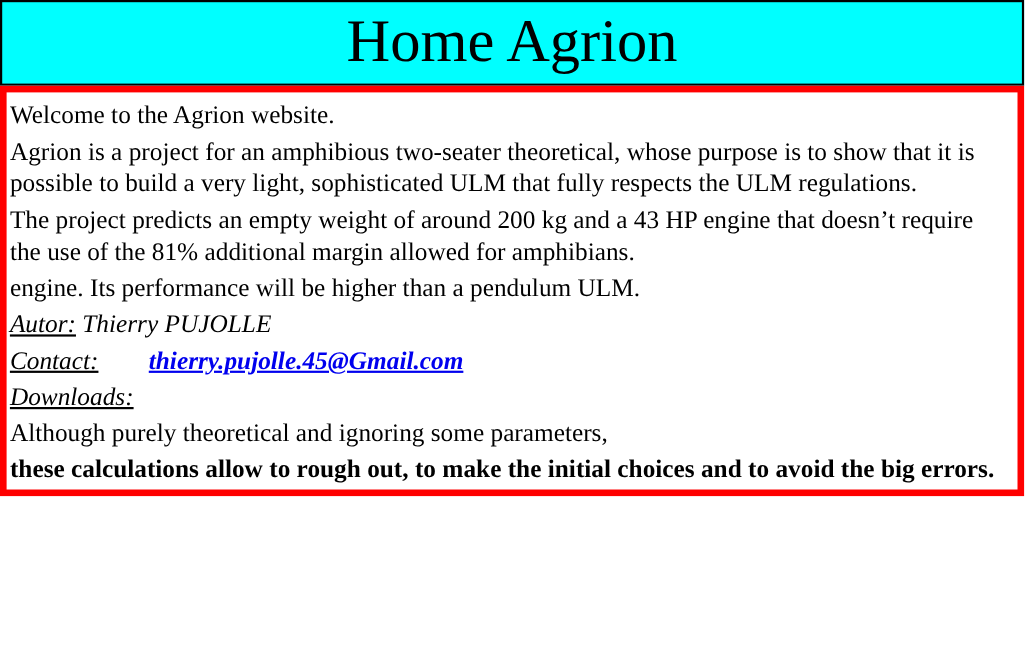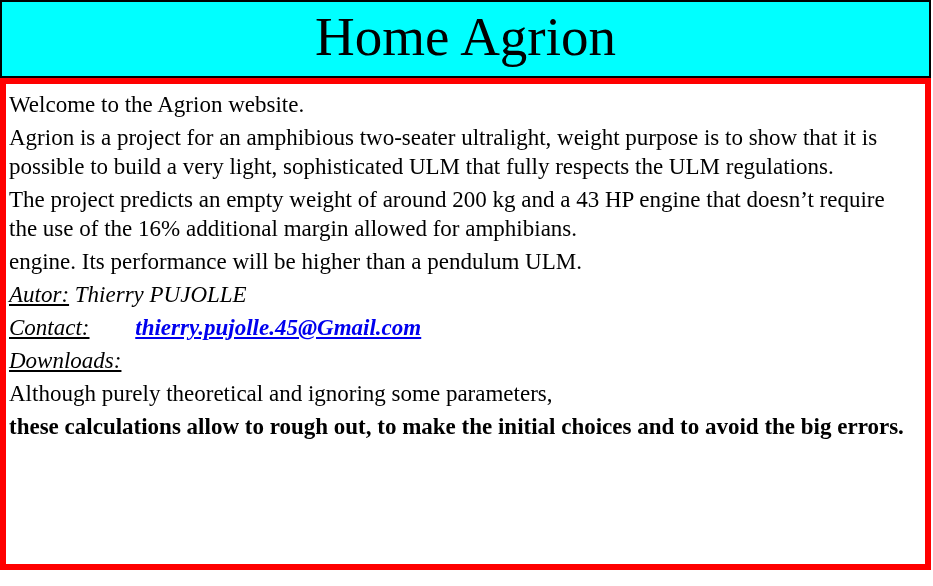--- a/index.html
+++ b/index.html
@@ -29,21 +29,21 @@
     justify-content: center;
   }
   .title {
     font-size: 55px;
     font-weight: normal;
     line-height: 1;
     padding-bottom: 6px;
     white-space: nowrap;
   }
   .content {
-    height: 492px;
+    height: 373px;
     margin-right: 2px;
     border: 6px solid var(--content-border);
     background: var(--page-bg);
     padding: 6px 6px 0 3px;
     font-size: 23px;
     overflow: hidden;
   }
   .para { margin: 0 0 4px 0; }
   .para:last-child { margin-bottom: 0; font-weight: bold; }
   .line {
@@ -68,26 +68,26 @@
 
 <div class="header">
   <div class="title">Home Agrion</div>
 </div>
 
 <div class="content" id="content-panel">
     <div class="para">
       <div class="line"><span class="seg-normal">Welcome to the Agrion website.</span></div>
     </div>
     <div class="para">
-      <div class="line"><span class="seg-normal">Agrion is a project for an amphibious two-seater ultralight, weight purpose is to show that it is</span></div>
+      <div class="line"><span class="seg-normal">Agrion is a project for an amphibious two-seater theoretical, whose purpose is to show that it is</span></div>
       <div class="line"><span class="seg-normal">possible to build a very light, sophisticated ULM that fully respects the ULM regulations.</span></div>
     </div>
     <div class="para">
       <div class="line"><span class="seg-normal">The project predicts an empty weight of around 200 kg and a 43 HP engine that doesn’t require</span></div>
-      <div class="line"><span class="seg-normal">the use of the 16% additional margin allowed for amphibians.</span></div>
+      <div class="line"><span class="seg-normal">the use of the 81% additional margin allowed for amphibians.</span></div>
     </div>
     <div class="para">
       <div class="line"><span class="seg-normal">engine. Its performance will be higher than a pendulum ULM.</span></div>
     </div>
     <div class="para">
       <div class="line"><span class="seg-label">Autor:</span><span class="seg-italic"> Thierry PUJOLLE</span></div>
     </div>
     <div class="para">
       <div class="line"><span class="seg-label">Contact:</span><span class="seg-italic"> </span><a href="#" class="seg-link">thierry.pujolle.45@Gmail.com</a></div>
     </div>

